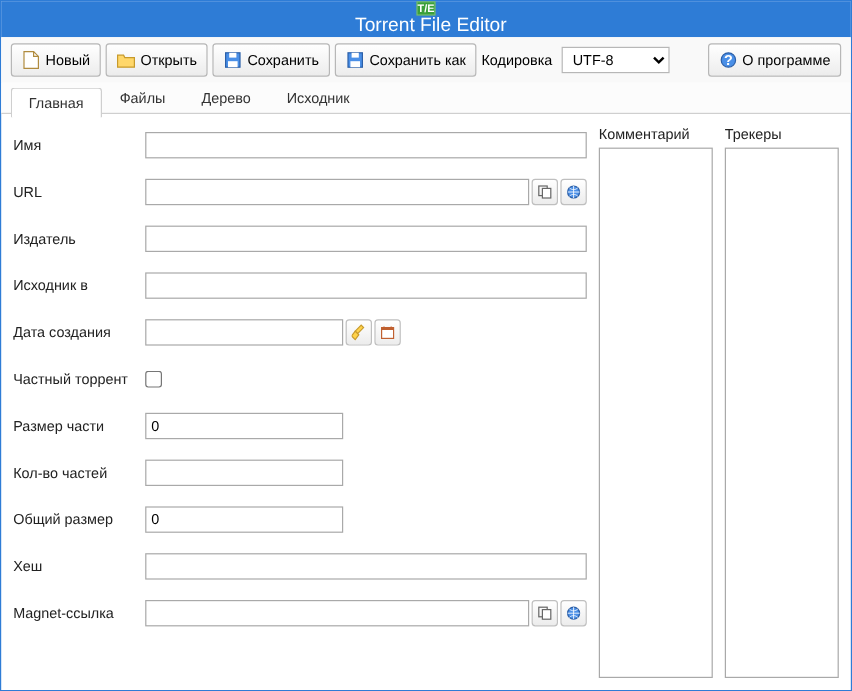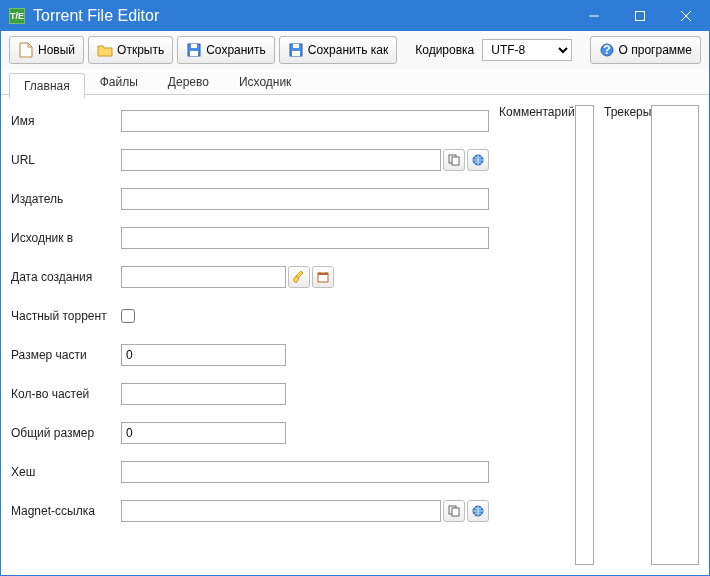--- a/index.html
+++ b/index.html
@@ -1,45 +1,45 @@
 <!DOCTYPE html>
 <html><head>
 <meta charset="utf-8">
 <style>
   * { box-sizing: border-box; margin: 0; padding: 0; font-family: "Segoe UI", Tahoma, sans-serif; font-size: 12px; }
   html, body { width: 710px; height: 576px; overflow: hidden; }
   .window { width: 710px; height: 576px; border: 1px solid #2e7cd6; background: #fff; display: flex; flex-direction: column; }
-  .titlebar { height: 30px; background: #2e7cd6; color: #fff; display: flex; align-items: center; padding-left: 8px; }
+  .titlebar { height: 30px; background: #2e7cd6; color: #fff; display: flex; align-items: center; padding-left: 8px; flex-direction: column; }
   .titlebar .app-icon { width: 16px; height: 16px; background: #3aa03a; display: inline-flex; align-items: center; justify-content: center; margin-right: 8px; font-size: 9px; font-weight: bold; color: #fff; border: 1px solid rgba(255,255,255,.3); }
   .titlebar .title { flex: 1; font-size: 16px; }
   .titlebar .winbtn { width: 46px; height: 30px; display: inline-flex; align-items: center; justify-content: center; color: #fff; }
   .titlebar .winbtn svg { width: 10px; height: 10px; stroke: #fff; stroke-width: 1; fill: none; }
 
   .toolbar { height: 38px; display: flex; align-items: center; padding: 4px 8px; gap: 4px; background: #f9f9f9; }
   .tbutton { display: inline-flex; align-items: center; gap: 4px; padding: 13px 8px; border: 1px solid #b7b7b7; background: linear-gradient(#fff,#ececec); border-radius: 3px; cursor: default; height: 24px; }
   .tbutton .ticon { width: 16px; height: 16px; display: inline-flex; align-items: center; justify-content: center; }
-  .toolbar .label { margin-left: 14px; margin-right: 4px; }
+  .toolbar .label { margin-left: 0; margin-right: 4px; }
   .toolbar select { border: 1px solid #b7b7b7; height: 22px; padding: 0 4px; width: 90px; background: #fff; }
   .toolbar .spacer { flex: 1; }
 
   .tabs { display: flex; padding: 0 8px; height: 26px; border-bottom: 1px solid #cfcfcf; background: #fcfcfc; }
   .tab { padding: 5px 14px 4px; border: 1px solid transparent; border-bottom: none; cursor: default; color: #333; }
   .tab.active { border-color: #cfcfcf; background: #fff; border-top-left-radius: 3px; border-top-right-radius: 3px; position: relative; top: 4px; }
 
   .content { flex: 1; display: flex; padding: 10px; gap: 10px; }
   .form-col { flex: 1; display: flex; flex-direction: column; gap: 7px; }
   .row { display: flex; align-items: center; height: 32px; }
   .row .flabel { width: 110px; color: #222; }
   .row .control-wrap { flex: 1; display: flex; gap: 2px; align-items: center; }
   .row input[type=text] { flex: 1; height: 22px; border: 1px solid #a9a9a9; padding: 2px 4px; background: #fff; }
   .row input.small { flex: 0 0 70px; }
   .iconbtn { width: 22px; height: 22px; border: 1px solid #bfbfbf; background: linear-gradient(#fff,#ececec); border-radius: 3px; display: inline-flex; align-items: center; justify-content: center; }
   .checkbox { width: 14px; height: 14px; }
 
-  .side-col { width: 95px; display: flex; flex-direction: row; }
+  .side-col { width: 95px; display: flex; flex-direction: column; }
   .side-col .slabel { margin-bottom: 4px; color: #222; }
   .side-col .listbox { flex: 1; border: 1px solid #a9a9a9; background: #fff; }
 
   
   svg { display: block; }
 </style>
 </head>
 <body>
 
 <div class="window">

